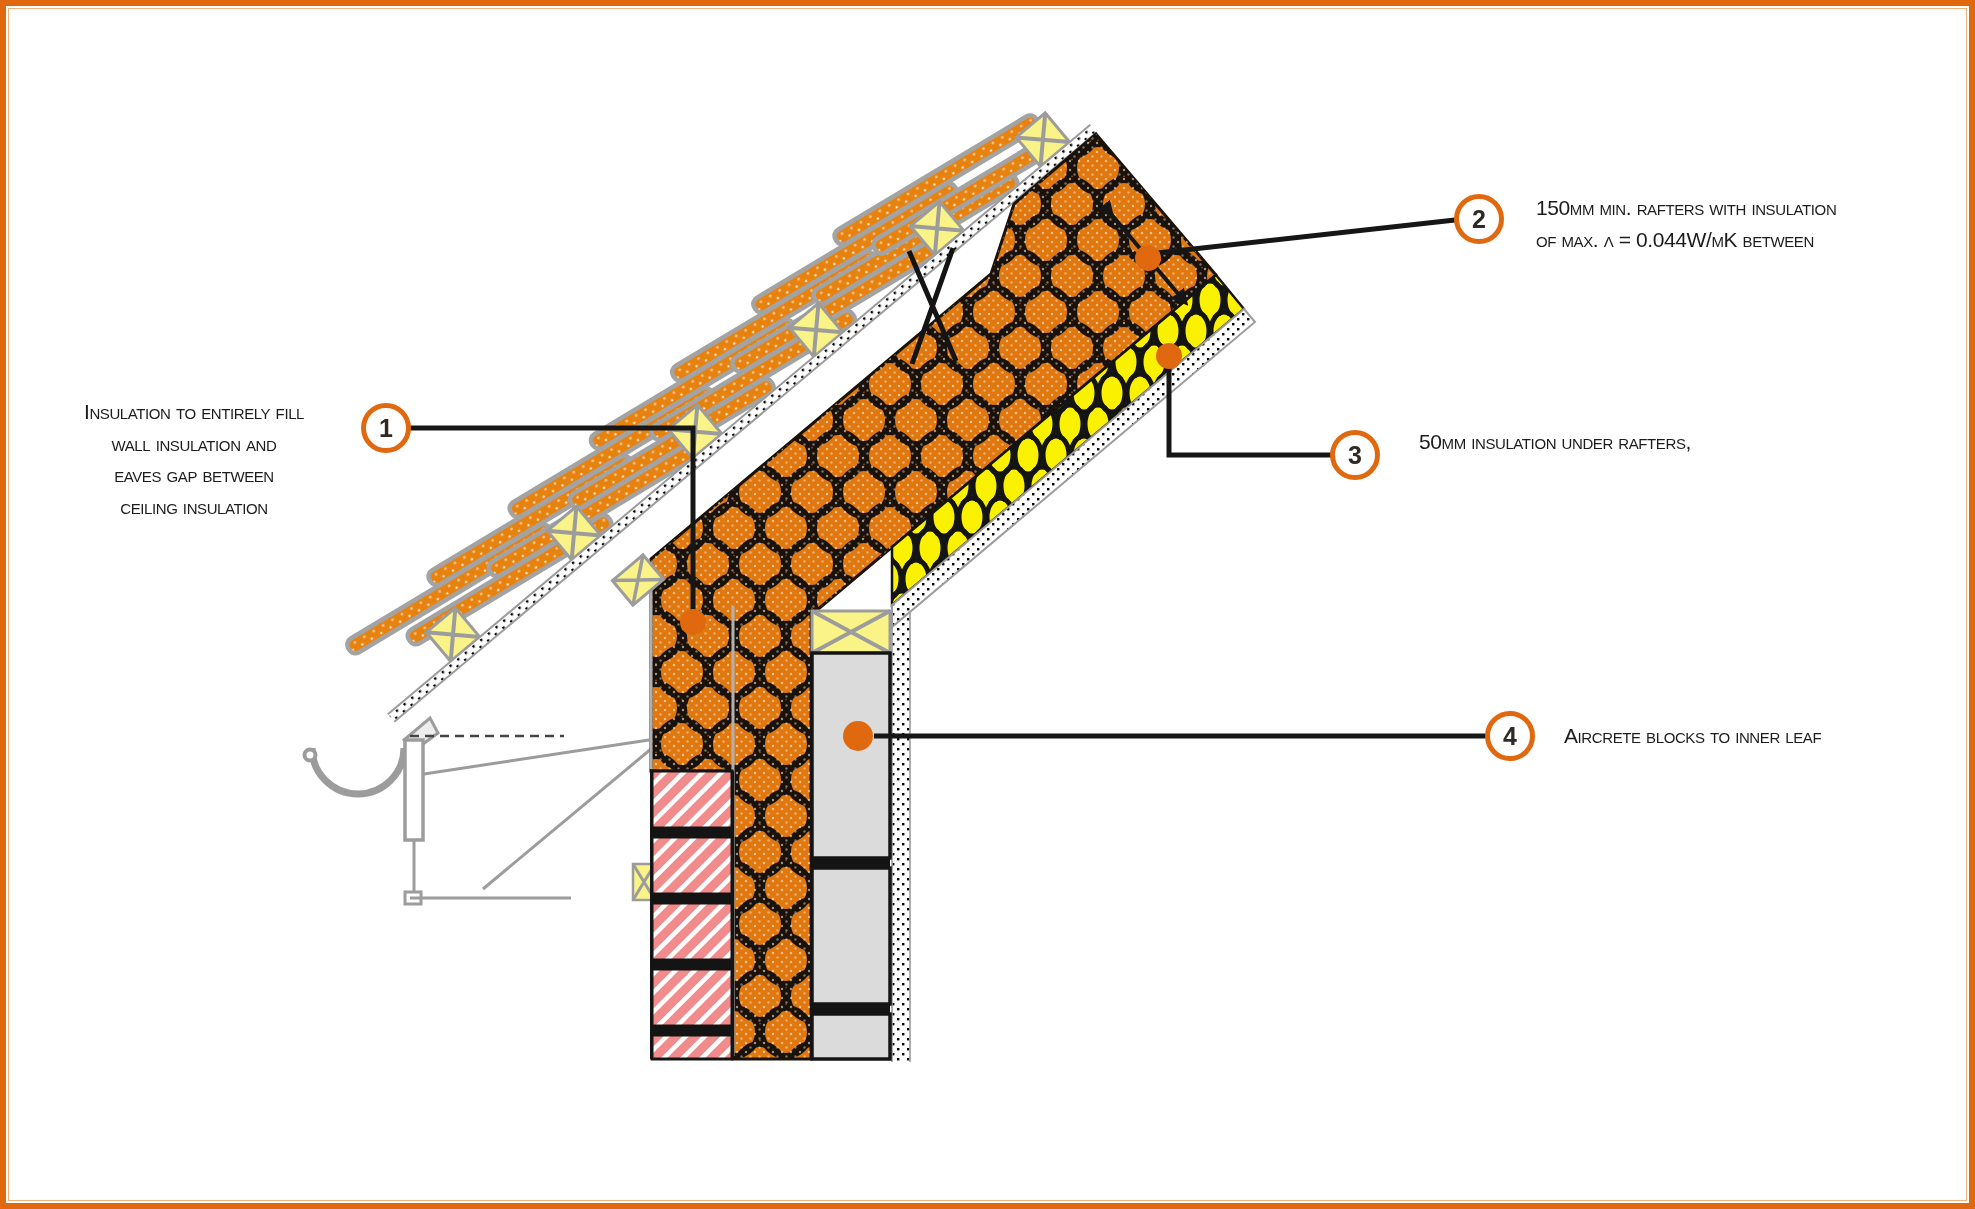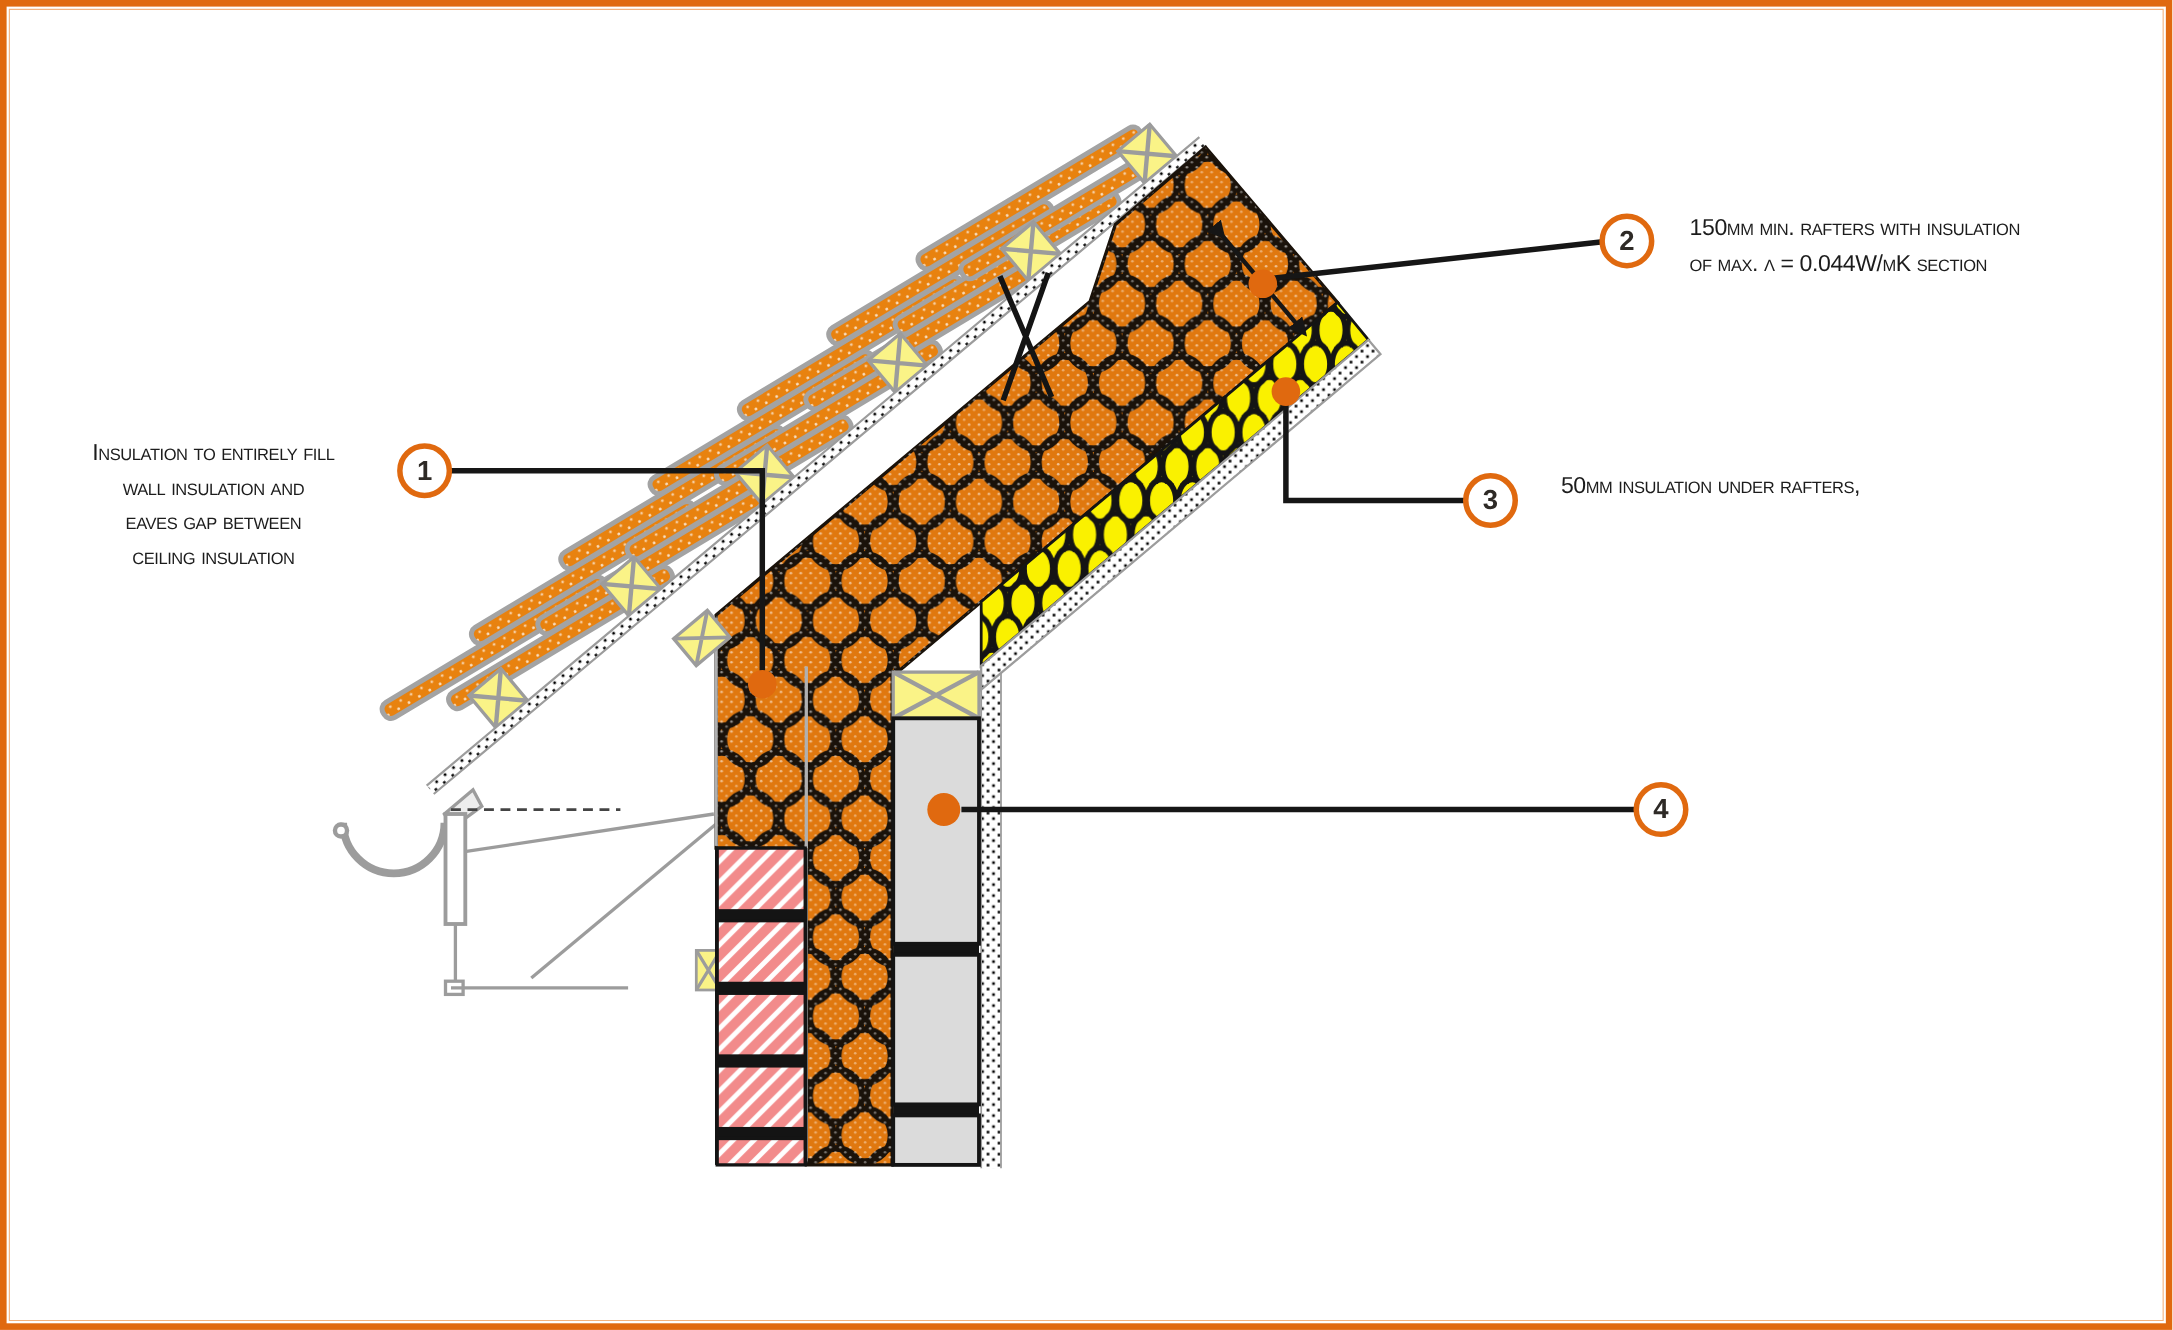--- a/index.html
+++ b/index.html
@@ -245,19 +245,22 @@
     </div>
 
   <div class="cap" style="left:28px;top:390px;width:320px;text-align:center">
     <div>Insulation to entirely fill</div>
     <div>wall insulation and</div>
     <div>eaves gap between</div>
     <div>ceiling insulation</div>
   </div>
   <div class="cap" style="left:1530px;top:186px">
     <div>150mm min. rafters with insulation</div>
-    <div>of max. λ = 0.044W/mK section</div>
+    <div>of max. λ = 0.044W/mK between</div>
   </div>
   <div class="cap" style="left:1413px;top:420px">
     <div>50mm insulation under rafters,</div>
   </div>
+  <div class="cap" style="left:1558px;top:714px">
+    <div>Aircrete blocks to inner leaf</div>
+  </div>
 
 </div>
 
 </body></html>

